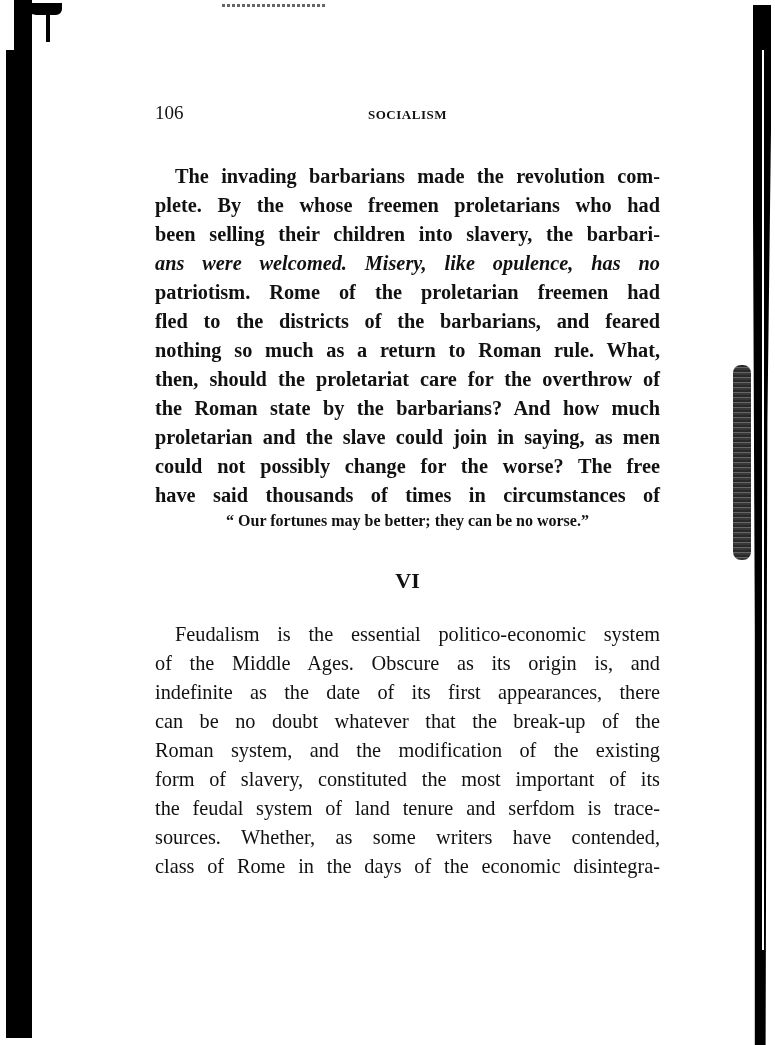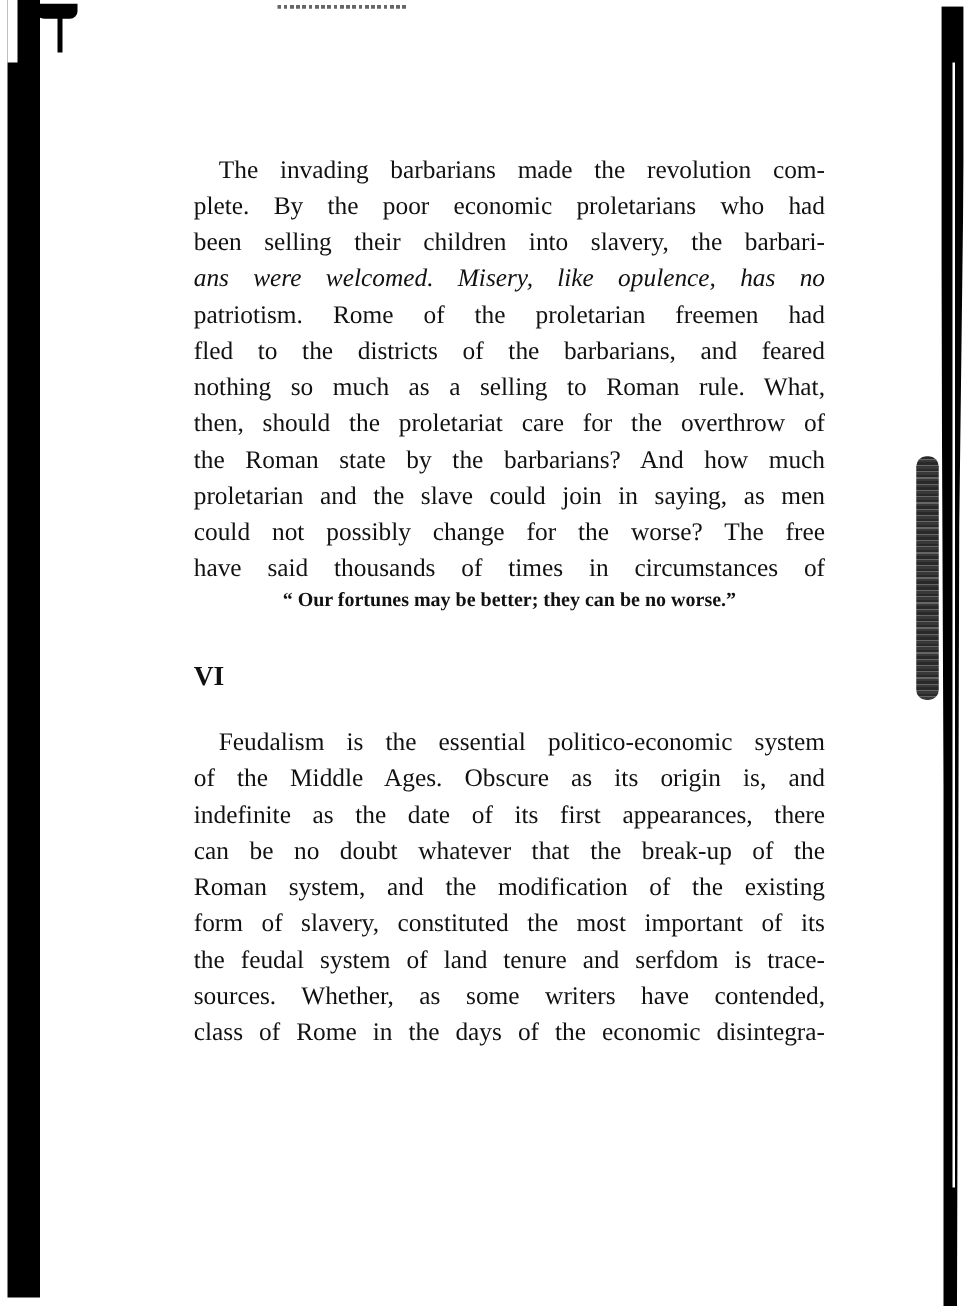--- a/index.html
+++ b/index.html
@@ -52,56 +52,60 @@
     font-family: "Liberation Serif", serif;
   }
   .para {
     font-family: "Liberation Serif", serif;
     font-size: 20.3px; line-height: 29px;
     margin: 0;
   }
   .line { display: block; white-space: nowrap; text-align: justify; text-align-last: justify; }
   .line.last { text-align-last: left; }
   .indent { padding-left: 20px; }
-  .para-1 { margin-top: 22px; }
+  .para-1 { margin-top: 32px; font-weight: bold; }
   .quote {
     text-align: center;
     font-family: "Liberation Serif", serif; font-weight: bold;
     font-size: 16px; line-height: 22px;
   }
   .section-heading {
-    margin-top: 34px; text-align: left;
+    margin-top: 34px; text-align: center;
     font-family: "Liberation Serif", serif; font-size: 22px; font-weight: bold;
     line-height: 30px;
   }
   .para-2 { margin-top: 24px; }
   em.it { font-style: italic; }
 </style>
 </head>
 <body>
 
 <div class="scan-left"></div>
 <div class="scan-left-top"></div>
 <div class="scan-top-blot"></div>
 <div class="scan-top-drip"></div>
 <div class="scan-top-noise"></div>
 <div class="scan-right"></div>
 <div class="scan-right-inner"></div>
 <div class="scan-right-smudge"></div>
 
 <div class="page">
+  <div class="running-head">
+    <span class="page-number">106</span>
+    <span class="running-title">SOCIALISM</span>
+  </div>
 
   <p class="para para-1">
     <span class="line indent">The invading barbarians made the revolution com-</span>
-    <span class="line">plete.  By the poor economic proletarians who had</span>
+    <span class="line">plete.  By the whose freemen proletarians who had</span>
     <span class="line">been selling their children into slavery, the barbari-</span>
     <span class="line"><em class="it">ans were welcomed.  Misery, like opulence, has no</em></span>
     <span class="line">patriotism.  Rome of the proletarian freemen had</span>
     <span class="line">fled to the districts of the barbarians, and feared</span>
-    <span class="line">nothing so much as a selling to Roman rule.  What,</span>
+    <span class="line">nothing so much as a return to Roman rule.  What,</span>
     <span class="line">then, should the proletariat care for the overthrow of</span>
     <span class="line">the Roman state by the barbarians?  And how much</span>
     <span class="line">proletarian and the slave could join in saying, as men</span>
     <span class="line">could not possibly change for the worse?  The free</span>
     <span class="line">have said thousands of times in circumstances of</span>
   </p>
 
   <div class="quote">“ Our fortunes may be better; they can be no worse.”</div>
 
   <div class="section-heading">VI</div>

